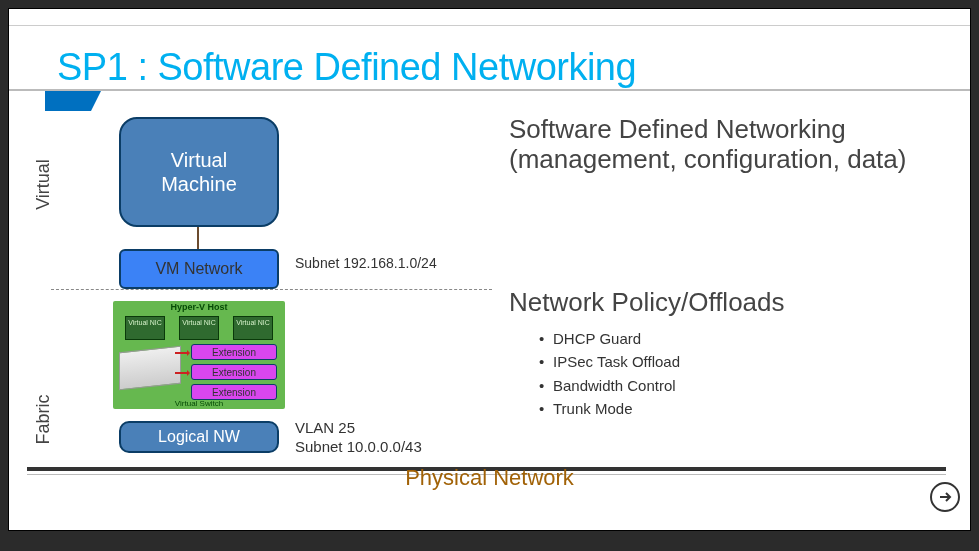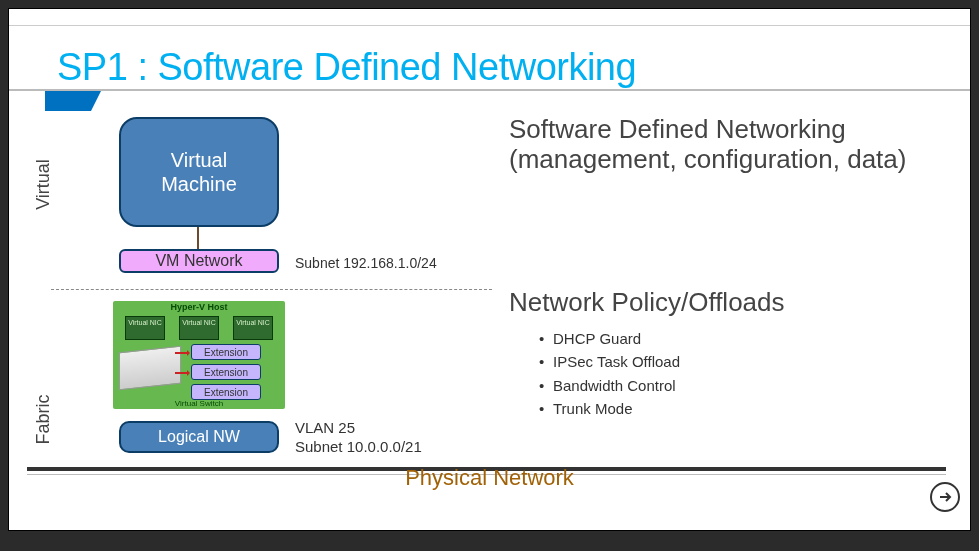--- a/index.html
+++ b/index.html
@@ -76,22 +76,22 @@
   }
   .vm-connector {
     position: absolute;
     top: 218px; left: 188px;
     width: 2px; height: 22px;
     background: #6b4b2e;
   }
   .vm-network-box {
     position: absolute;
     top: 240px; left: 110px;
-    width: 160px; height: 24px;
-    background: #f0abfc;
+    width: 160px; height: 40px;
+    background: #3b82f6;
     border: 2px solid #0b3d66;
     border-radius: 6px;
     display: flex;
     align-items: center;
     justify-content: center;
     font-size: 16px;
     color: #333;
   }
   .subnet1 {
     position: absolute;
@@ -148,22 +148,22 @@
     width: 14px; height: 0;
     border-top: 2px solid #cc2222;
   }
   .arrow-red::after {
     content:"";
     position:absolute; right:-4px; top:-4px;
     border: 3px solid transparent; border-left-color:#cc2222;
   }
   .ext-box {
     position: absolute;
-    left: 182px; width: 70px; height: 16px;
-    background: #c4b5fd;
+    left: 182px; width: 86px; height: 16px;
+    background: #d946ef;
     border: 1px solid #0b3d66;
     border-radius: 3px;
     font-size: 10px;
     color: #333;
     text-align: center;
     line-height: 15px;
   }
   .ext1 { top: 335px; }
   .ext2 { top: 355px; }
   .ext3 { top: 375px; }
@@ -291,21 +291,21 @@
   <div class="ext-box ext1">Extension</div>
   <div class="ext-box ext2">Extension</div>
   <div class="ext-box ext3">Extension</div>
   <div class="vswitch-label">Virtual Switch</div>
 
   <div class="logical-nw">
     <span>Logical NW</span>
   </div>
   <div class="vlan-text">
     <span>VLAN 25</span><br>
-    <span>Subnet 10.0.0.0/21</span>
+    <span>Subnet 10.0.0.0/43</span>
   </div>
 
   <div class="hr-footer"></div>
   <div class="phys-net">Physical Network</div>
 
   <div class="sdn-head">
     <span>Software Defined Networking</span><br>
     <span>(management, configuration, data)</span>
   </div>
 

